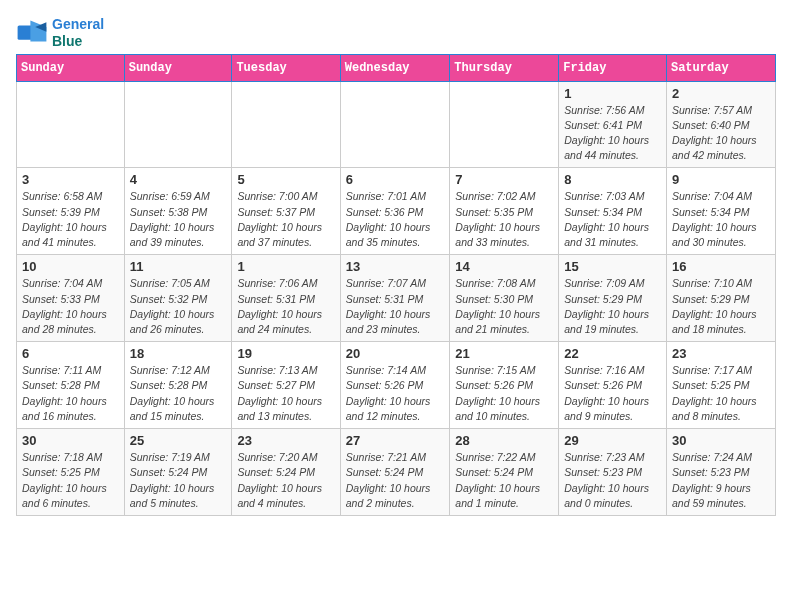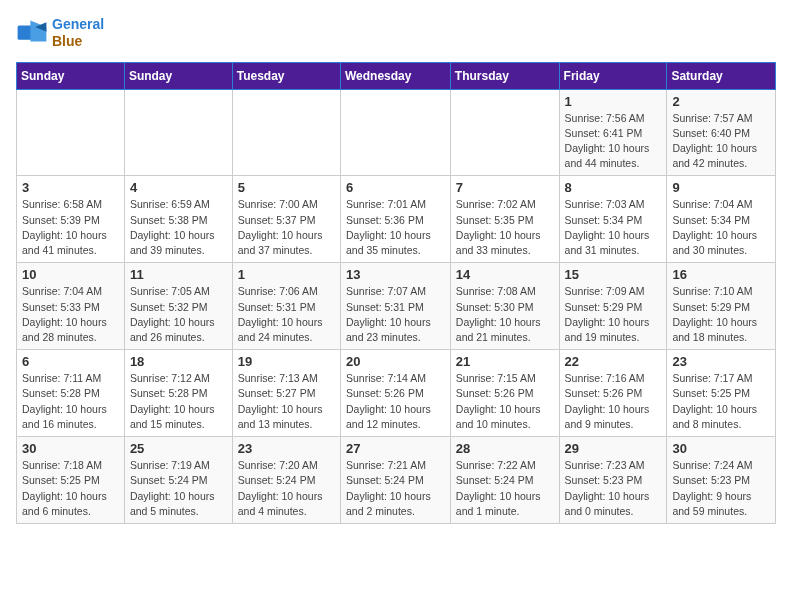--- a/index.html
+++ b/index.html
@@ -7,21 +7,21 @@
       font-family: Arial, sans-serif;
       background: #fff;
       width: 792px;
       min-height: 612px;
       padding: 16px;
     }
     .header-section {
       display: flex;
       justify-content: space-between;
       align-items: flex-start;
-      margin-bottom: 12px;
+      margin-bottom: 4px;
     }
     .logo {
       display: flex;
       align-items: center;
       gap: 4px;
     }
     .logo-text {
       font-size: 14px;
       font-weight: bold;
       color: #333;
@@ -45,27 +45,28 @@
     .location {
       font-size: 15px;
       color: #555;
     }
     table {
       width: 100%;
       border-collapse: collapse;
       font-size: 11px;
     }
     thead tr th {
-      background-color: #4c1d95;
+      background-color: #ec4899;
       color: #fff;
       padding: 6px 4px;
       text-align: left;
       font-size: 12px;
       font-weight: bold;
       border: 1px solid #2a7fd4;
+      font-family: Liberation Mono, monospace;
     }
     tbody tr td {
       vertical-align: top;
       padding: 4px 5px;
       border: 1px solid #ccc;
       min-height: 80px;
       width: 113px;
       background: #fff;
     }
     tbody tr:nth-child(odd) td {
@@ -75,38 +76,39 @@
       font-size: 13px;
       font-weight: bold;
       color: #333;
       display: block;
       margin-bottom: 2px;
     }
     .day-info {
       color: #444;
       font-size: 10.5px;
       line-height: 1.45;
+      font-style: italic;
     }
     td.empty {
       background: #fff !important;
     }
   </style>
 </head>
 <body>
 
 <div class="header-section">
   <div class="logo">
     <svg class="logo-icon" viewBox="0 0 40 35">
       <rect x="2" y="8" width="22" height="18" rx="2" fill="#2a7fd4"></rect>
       <polygon points="18,2 38,10 38,28 18,28" fill="#4a9fe4"></polygon>
       <polygon points="24,10 38,4 38,16" fill="#1a5fa0"></polygon>
     </svg>
     <div class="logo-text">
       <div><span>General</span></div>
-      <div><span style="color:#a16207">Blue</span></div>
+      <div><span style="color:#0f766e">Blue</span></div>
     </div>
   </div>
   <div class="title-section">
     <div class="month-year"></div>
     <div class="location"></div>
   </div>
 </div>
 
 <table>
   <thead>

